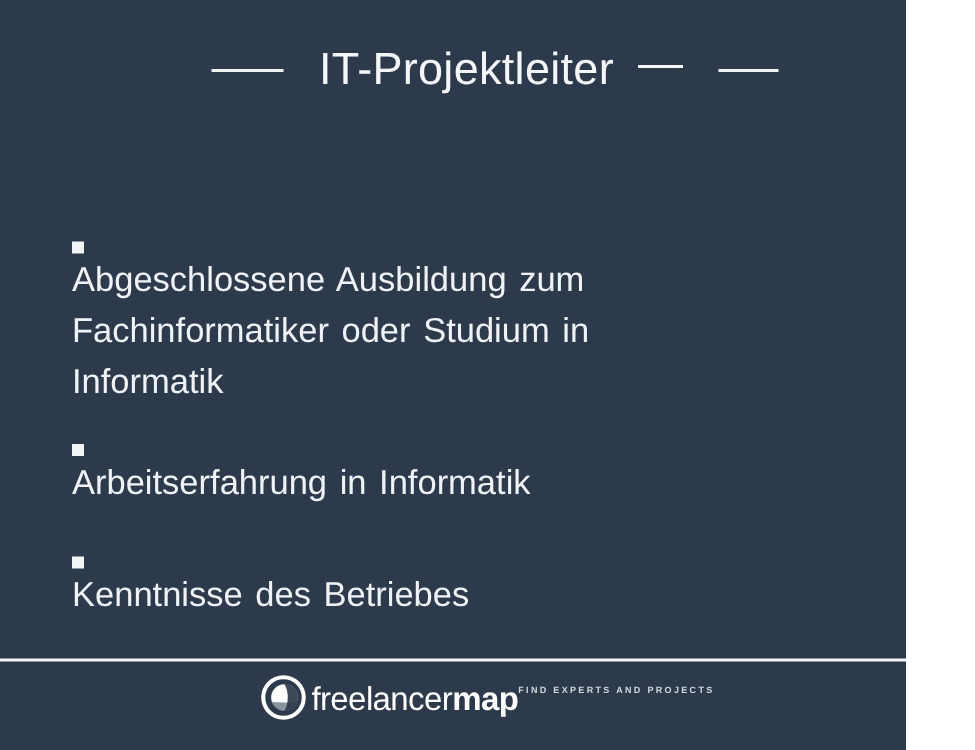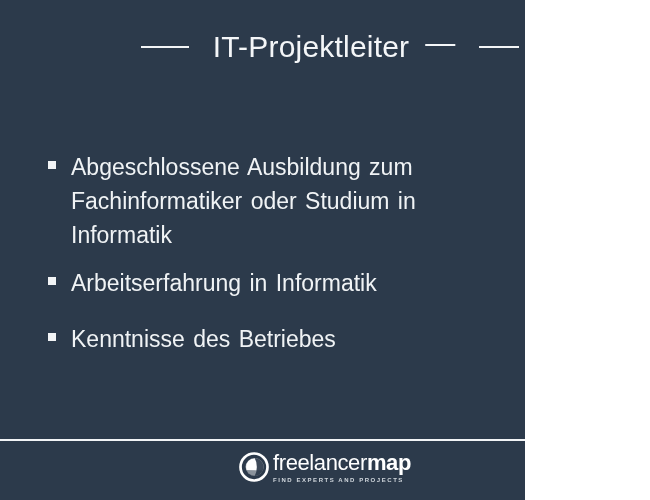--- a/index.html
+++ b/index.html
@@ -7,21 +7,21 @@
     padding: 0;
   }
   body {
     width: 650px;
     height: 500px;
     overflow: hidden;
     font-family: "Liberation Sans", "DejaVu Sans", sans-serif;
   }
   #slide {
     position: relative;
-    width: 525px;
+    width: 604px;
     height: 500px;
     background: #2c3a4b;
     box-sizing: border-box;
     overflow: hidden;
   }
 
   
   #header {
     position: absolute;
     left: 0;
@@ -65,20 +65,21 @@
   #content {
     position: absolute;
     left: 48px;
     top: 150px;
     width: 520px;
   }
   .bullet-row {
     display: flex;
     align-items: flex-start;
     margin-bottom: 14px;
+    flex-direction: column;
   }
   .bullet-row:last-child { margin-bottom: 0; margin-top: 22px; }
   .bullet-marker {
     flex: 0 0 auto;
     width: 8px;
     height: 8px;
     background: #f2f4f6;
     margin-top: 11px;
     margin-right: 15px;
   }
@@ -114,21 +115,21 @@
     align-items: center;
   }
   #logo-mark {
     width: 30px;
     height: 30px;
     flex: 0 0 auto;
     margin-right: 4px;
   }
   #logo-textblock {
     display: flex;
-    flex-direction: column;
+    flex-direction: row;
     justify-content: center;
     padding-top: 2px;
   }
   #logo-wordmark {
     line-height: 1;
     white-space: nowrap;
   }
   .logo-word-light {
     color: #ffffff;
     font-size: 22px;

